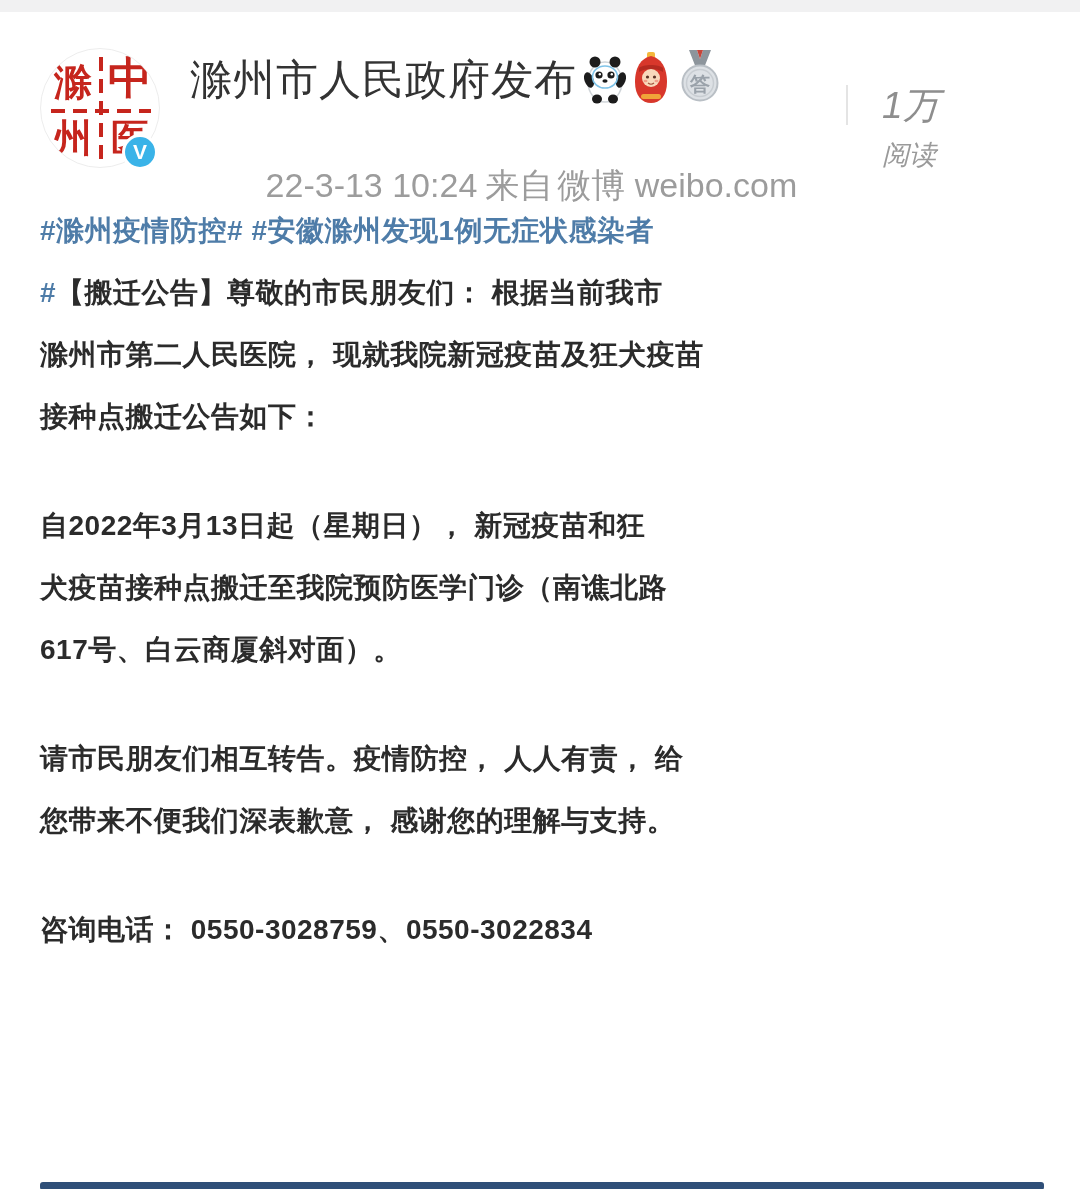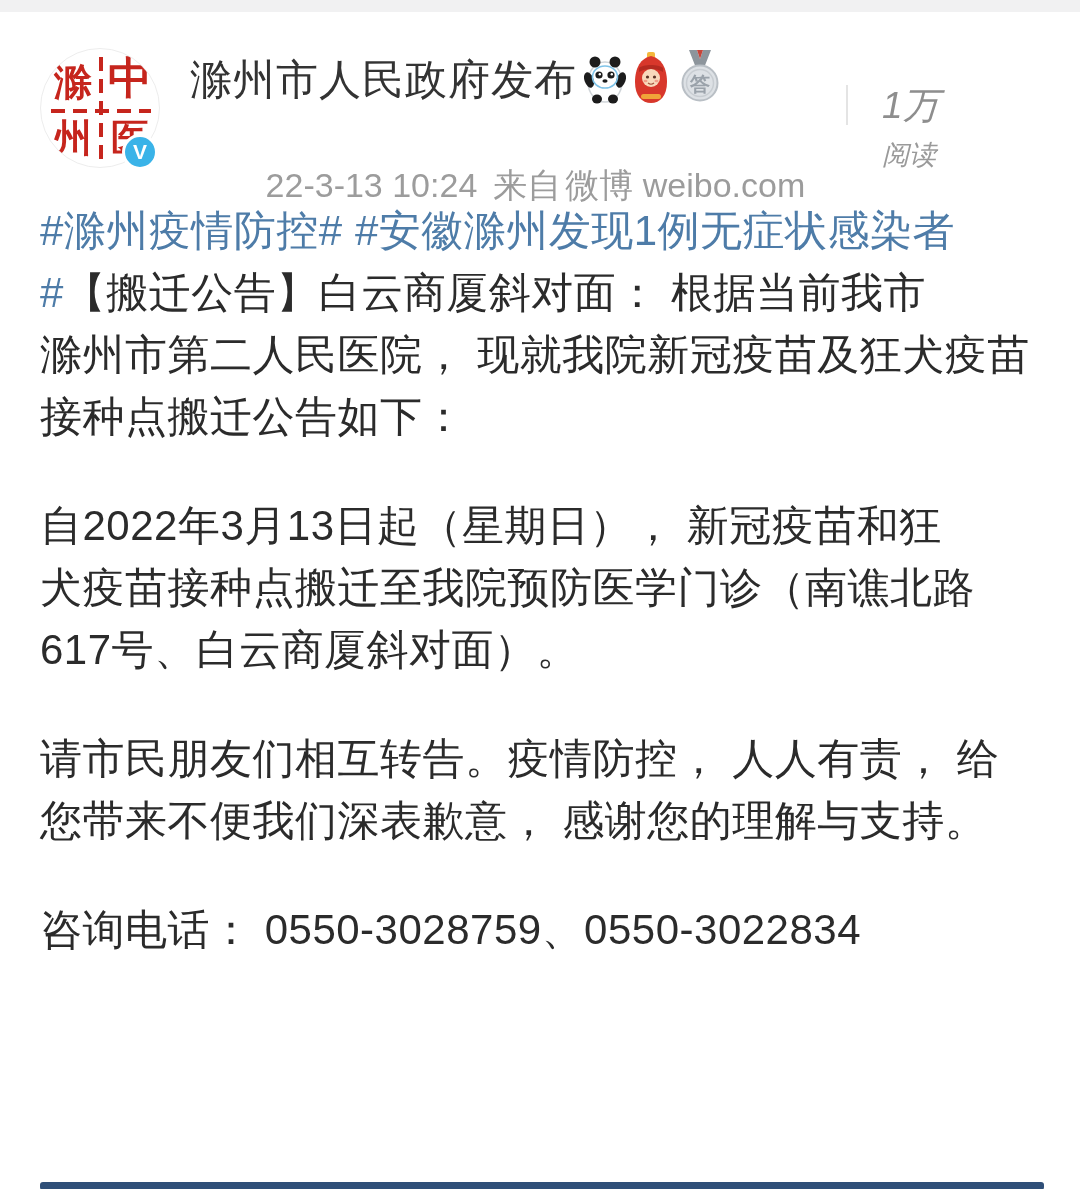--- a/index.html
+++ b/index.html
@@ -41,35 +41,35 @@
     font-family: "Liberation Sans", sans-serif;
   }
   .header-mid { position: absolute; left: 150px; top: 2px; }
   .name-row { display: flex; align-items: flex-end; }
   .username {
     font-size: 42px; color: #333333; font-weight: 500;
     letter-spacing: 1px; cursor: pointer; white-space: pre;
   }
   .badge { display: inline-block; margin-left: 7px; flex: 0 0 auto; }
   .meta-row { margin-top: 16px; font-size: 34px; color: #9c9c9c; white-space: pre; }
-  .meta-row .src-prefix { margin-left: 16px; }
+  .meta-row .src-prefix { margin-left: 8px; }
   .meta-row .source-link { margin-left: 4px; color: #9c9c9c; text-decoration: none; cursor: pointer; }
   .v-divider {
     position: absolute; left: 806px; top: 37px;
     width: 2px; height: 40px; background: #e4e4e4;
   }
   .reads {
     position: absolute; left: 842px; top: 38px;
     width: 120px;  font-style: italic;
   }
   .reads-num { font-size: 37px; color: #8e8e8e; line-height: 40px; }
   .reads-label { font-size: 27px; color: #9a9a9a; line-height: 30px; margin-top: 14px; }
 
   
-  .body { margin-top: 32px; font-size: 42px; color: #2b2b2b; }
+  .body { margin-top: 32px; font-size: 28px; color: #2b2b2b; font-weight: bold; }
   .para + .para { margin-top: 47px; }
   .line { display: block; height: 62px; line-height: 62px; white-space: pre; letter-spacing: 0.5px; }
   .hashtag { color: #4e7ca8; text-decoration: none; cursor: pointer; }
 
   
   .bottom-bar {
     position: absolute; left: 40px; right: 36px; top: 1182px;
     height: 8px; border-radius: 3px;
     background: #2f4f78;
   }
@@ -159,21 +159,21 @@
     <div class="reads">
       <div class="reads-num">1万</div>
       <div class="reads-label">阅读</div>
     </div>
   </div>
 
   <div class="body">
 
     <div class="para">
       <span class="line"><a class="hashtag">#滁州疫情防控# #安徽滁州发现1例无症状感染者</a></span>
-      <span class="line"><a class="hashtag">#</a><span>【搬迁公告】白云商厦斜对面： 根据当前我市</span></span>
+      <span class="line"><a class="hashtag">#</a><span>【搬迁公告】尊敬的市民朋友们： 根据当前我市</span></span>
       <span class="line">滁州市第二人民医院， 现就我院新冠疫苗及狂犬疫苗</span>
       <span class="line">接种点搬迁公告如下：</span>
     </div>
 
     <div class="para">
       <span class="line">自2022年3月13日起（星期日）， 新冠疫苗和狂</span>
       <span class="line">犬疫苗接种点搬迁至我院预防医学门诊（南谯北路</span>
       <span class="line">617号、白云商厦斜对面）。</span>
     </div>
 

